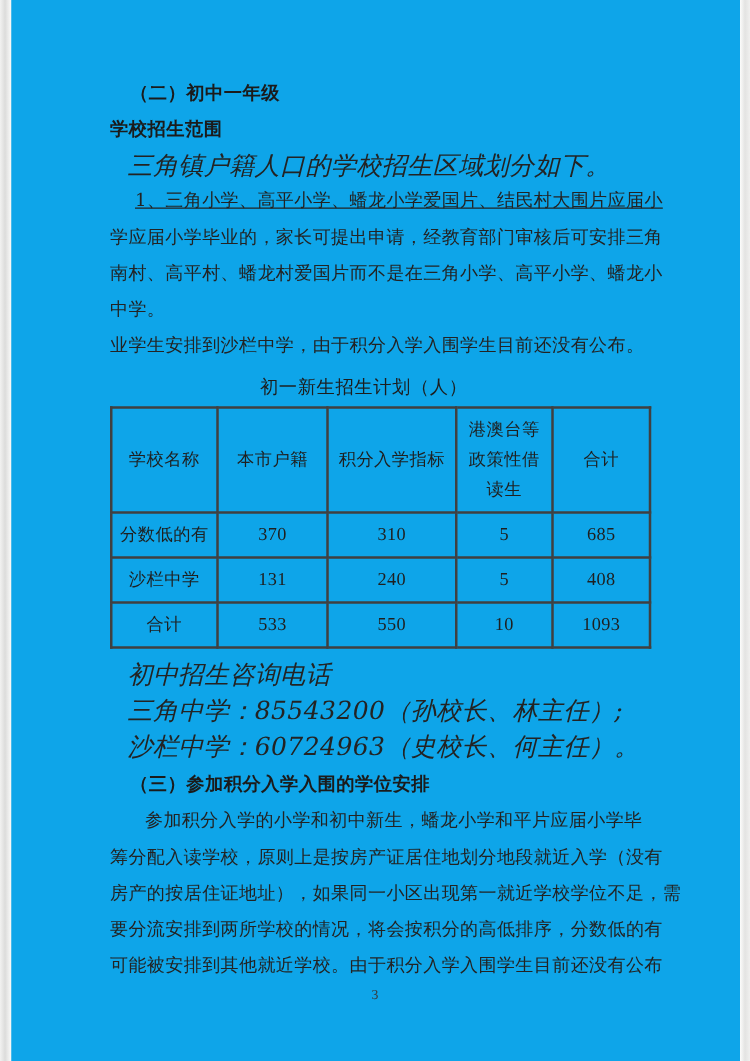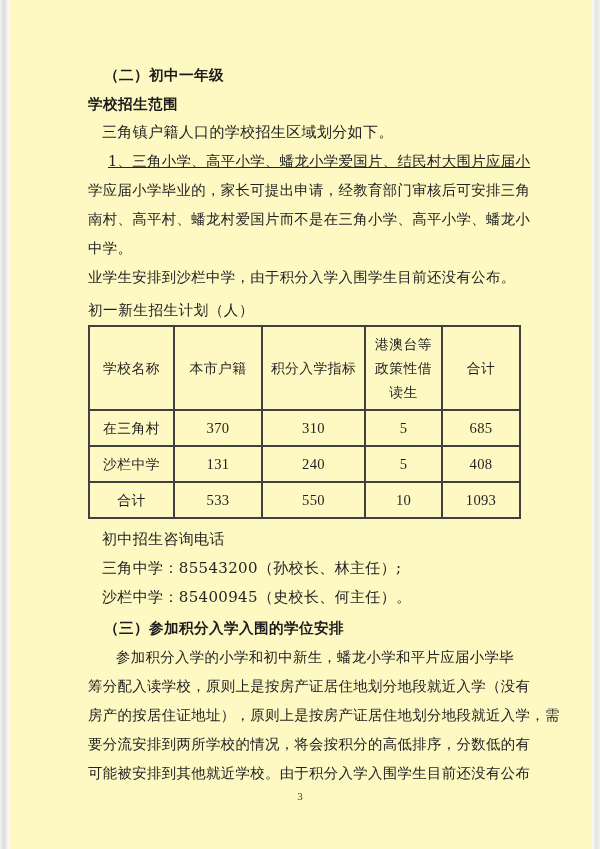--- a/index.html
+++ b/index.html
@@ -10,21 +10,21 @@
   }
 
   body {
     font-family: "DejaVu Serif", "Liberation Serif", serif;
   }
 
   #page {
     position: relative;
     width: 600px;
     height: 849px;
-    background: #fef9c3;
+    background: #0ea5e9;
     overflow: hidden;
     box-sizing: border-box;
   }
 
   
   #page::before {
     content: "";
     position: absolute;
     top: 0; left: 0;
     width: 9px; height: 100%;
@@ -63,33 +63,34 @@
     color: #232323;
     letter-spacing: 0.35px;
     text-align: justify;
     text-justify: inter-character;
   }
   .para .ln { display: block; white-space: nowrap; }
   .para .ln.first { padding-left: 28px; }
   .para .ln.firstnum { padding-left: 20px; text-decoration: underline; }
 
   .simple {
-    font-size: 15px;
+    font-size: 20px;
     line-height: 29px;
     color: #232323;
     letter-spacing: 0.35px;
     white-space: nowrap;
+    font-style: italic;
   }
   .simple.ind { padding-left: 14px; }
 
   .table-title {
     font-size: 14.6px;
     line-height: 26px;
     color: #1d1d1d;
-    text-align: left;
+    text-align: center;
     letter-spacing: 0.5px;
     margin-top: 5px;
     padding-right: 26px;
   }
 
   table.plan {
     border-collapse: collapse;
     width: 431px;
     margin-top: 2px;
     table-layout: fixed;
@@ -171,21 +172,21 @@
       </colgroup>
       <tbody>
         <tr class="head">
           <td>学校名称</td>
           <td>本市户籍</td>
           <td>积分入学指标</td>
           <td>港澳台等政策性借读生</td>
           <td>合计</td>
         </tr>
         <tr class="body">
-          <td>在三角村</td>
+          <td>分数低的有</td>
           <td class="num">370</td>
           <td class="num">310</td>
           <td class="num">5</td>
           <td class="num">685</td>
         </tr>
         <tr class="body">
           <td>沙栏中学</td>
           <td class="num">131</td>
           <td class="num">240</td>
           <td class="num">5</td>
@@ -197,29 +198,29 @@
           <td class="num">550</td>
           <td class="num">10</td>
           <td class="num">1093</td>
         </tr>
       </tbody>
     </table>
 
     <div class="phones">
       <div class="simple ind">初中招生咨询电话</div>
       <div class="simple ind">三角中学：85543200（孙校长、林主任）;</div>
-      <div class="simple ind">沙栏中学：85400945（史校长、何主任）。</div>
+      <div class="simple ind">沙栏中学：60724963（史校长、何主任）。</div>
     </div>
 
     <div class="heading indent1 sec3">（三）参加积分入学入围的学位安排</div>
 
     <div class="para lastpara">
       <span class="ln first">参加积分入学的小学和初中新生，蟠龙小学和平片应届小学毕</span>
       <span class="ln">筹分配入读学校，原则上是按房产证居住地划分地段就近入学（没有</span>
-      <span class="ln">房产的按居住证地址），原则上是按房产证居住地划分地段就近入学，需</span>
+      <span class="ln">房产的按居住证地址），如果同一小区出现第一就近学校学位不足，需</span>
       <span class="ln">要分流安排到两所学校的情况，将会按积分的高低排序，分数低的有</span>
       <span class="ln">可能被安排到其他就近学校。由于积分入学入围学生目前还没有公布</span>
     </div>
 
   </div>
 
   <div class="pageno">3</div>
 
 </div>
 

